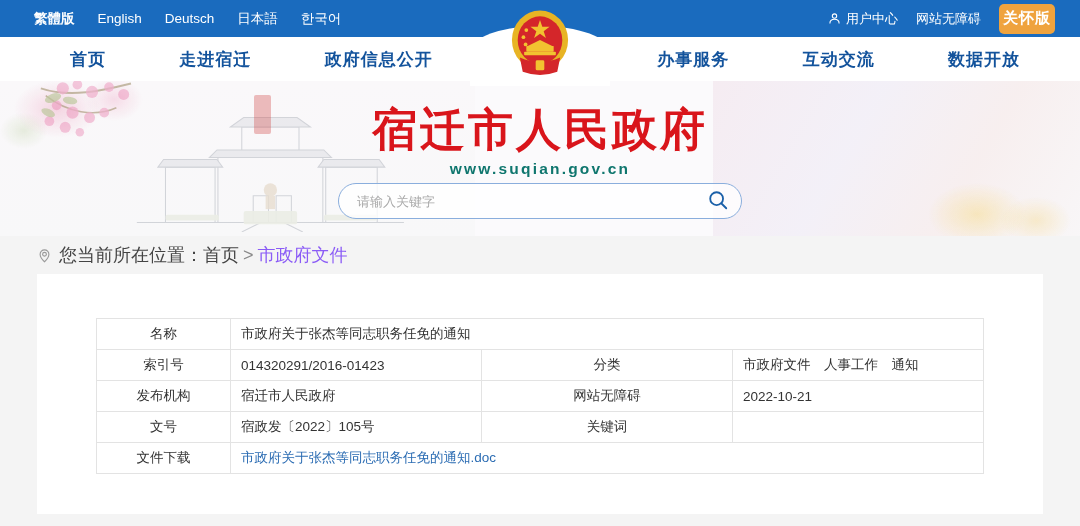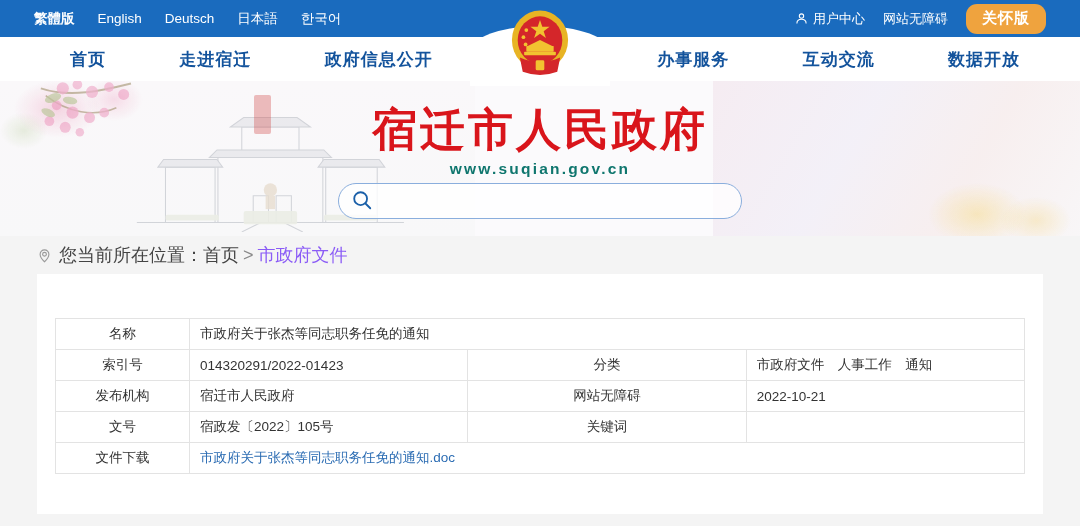--- a/index.html
+++ b/index.html
@@ -20,30 +20,30 @@
     color: #fff;
     z-index: 5;
   }
   .lang-list {
     display: flex; align-items: center; gap: 23px;
     margin-left: 34px; font-size: 13.5px;
   }
   .lang-list span { color: #ffffff; white-space: nowrap; cursor: pointer; }
   .lang-list span.bold { font-weight: bold; }
   .top-right {
-    margin-left: auto; margin-right: 34px;
+    margin-left: auto; margin-right: 25px;
     display: flex; align-items: center; gap: 18px; font-size: 13px;
   }
   .user-center { display: flex; align-items: center; gap: 5px; cursor: pointer; }
   .user-icon { width: 13px; height: 13px; display: block; }
   .access-link { cursor: pointer; white-space: nowrap; }
   .care-btn {
     background: #efa33e; color: #fff;
     font-size: 15px; font-weight: bold;
-    padding: 5px 16px 6px; border-radius: 11px;
+    padding: 5px 4px 6px; border-radius: 5px;
     letter-spacing: 1px; cursor: pointer; white-space: nowrap;
   }
 
   
   .navbar {
     position: relative;
     height: 44px;
     background: #ffffff;
     display: flex;
     align-items: center;
@@ -162,21 +162,21 @@
 
   
   .card {
     margin: 0 auto;
     width: 1006px;
     background: #ffffff;
     height: 240px;
     padding: 44px 18px 0 18px;
   }
   table.meta {
-    width: 970px; margin: 0 auto;
+    width: 888px; margin: 0 auto;
     border-collapse: collapse;
     table-layout: fixed;
   }
   table.meta td {
     border: 1px solid #e3e3e3;
     height: 31px;
     font-size: 13.5px;
     color: #333;
     padding: 0 10px;
   }
@@ -298,20 +298,21 @@
 
     <div class="seal"></div>
   </div>
 
   <div class="banner-title">
     <div class="site-title">宿迁市人民政府</div>
     <div class="site-url">www.suqian.gov.cn</div>
   </div>
 
   <div class="search-wrap">
+    <input class="search-input" type="text" placeholder="请输入关键字" style="">
     <button class="search-btn">
       <span>
         <svg width="22" height="22" viewBox="0 0 24 24" fill="none" stroke="#1a5fa8" stroke-width="2">
           <circle cx="10.5" cy="10.5" r="7"></circle>
           <path d="M15.8 15.8 L21 21" stroke-linecap="round"></path>
         </svg>
       </span>
     </button>
   </div>
 </div>
@@ -331,21 +332,21 @@
 
 <div class="card">
   <table class="meta">
     <tbody>
       <tr>
         <td class="lbl">名称</td>
         <td class="val" colspan="3">市政府关于张杰等同志职务任免的通知</td>
       </tr>
       <tr>
         <td class="lbl">索引号</td>
-        <td class="val">014320291/2022-01423</td>
+        <td class="val">014320291/2016-01423</td>
         <td class="lbl">分类</td>
         <td class="val">市政府文件　人事工作　通知</td>
       </tr>
       <tr>
         <td class="lbl">发布机构</td>
         <td class="val">宿迁市人民政府</td>
         <td class="lbl">网站无障碍</td>
         <td class="val">2022-10-21</td>
       </tr>
       <tr>

